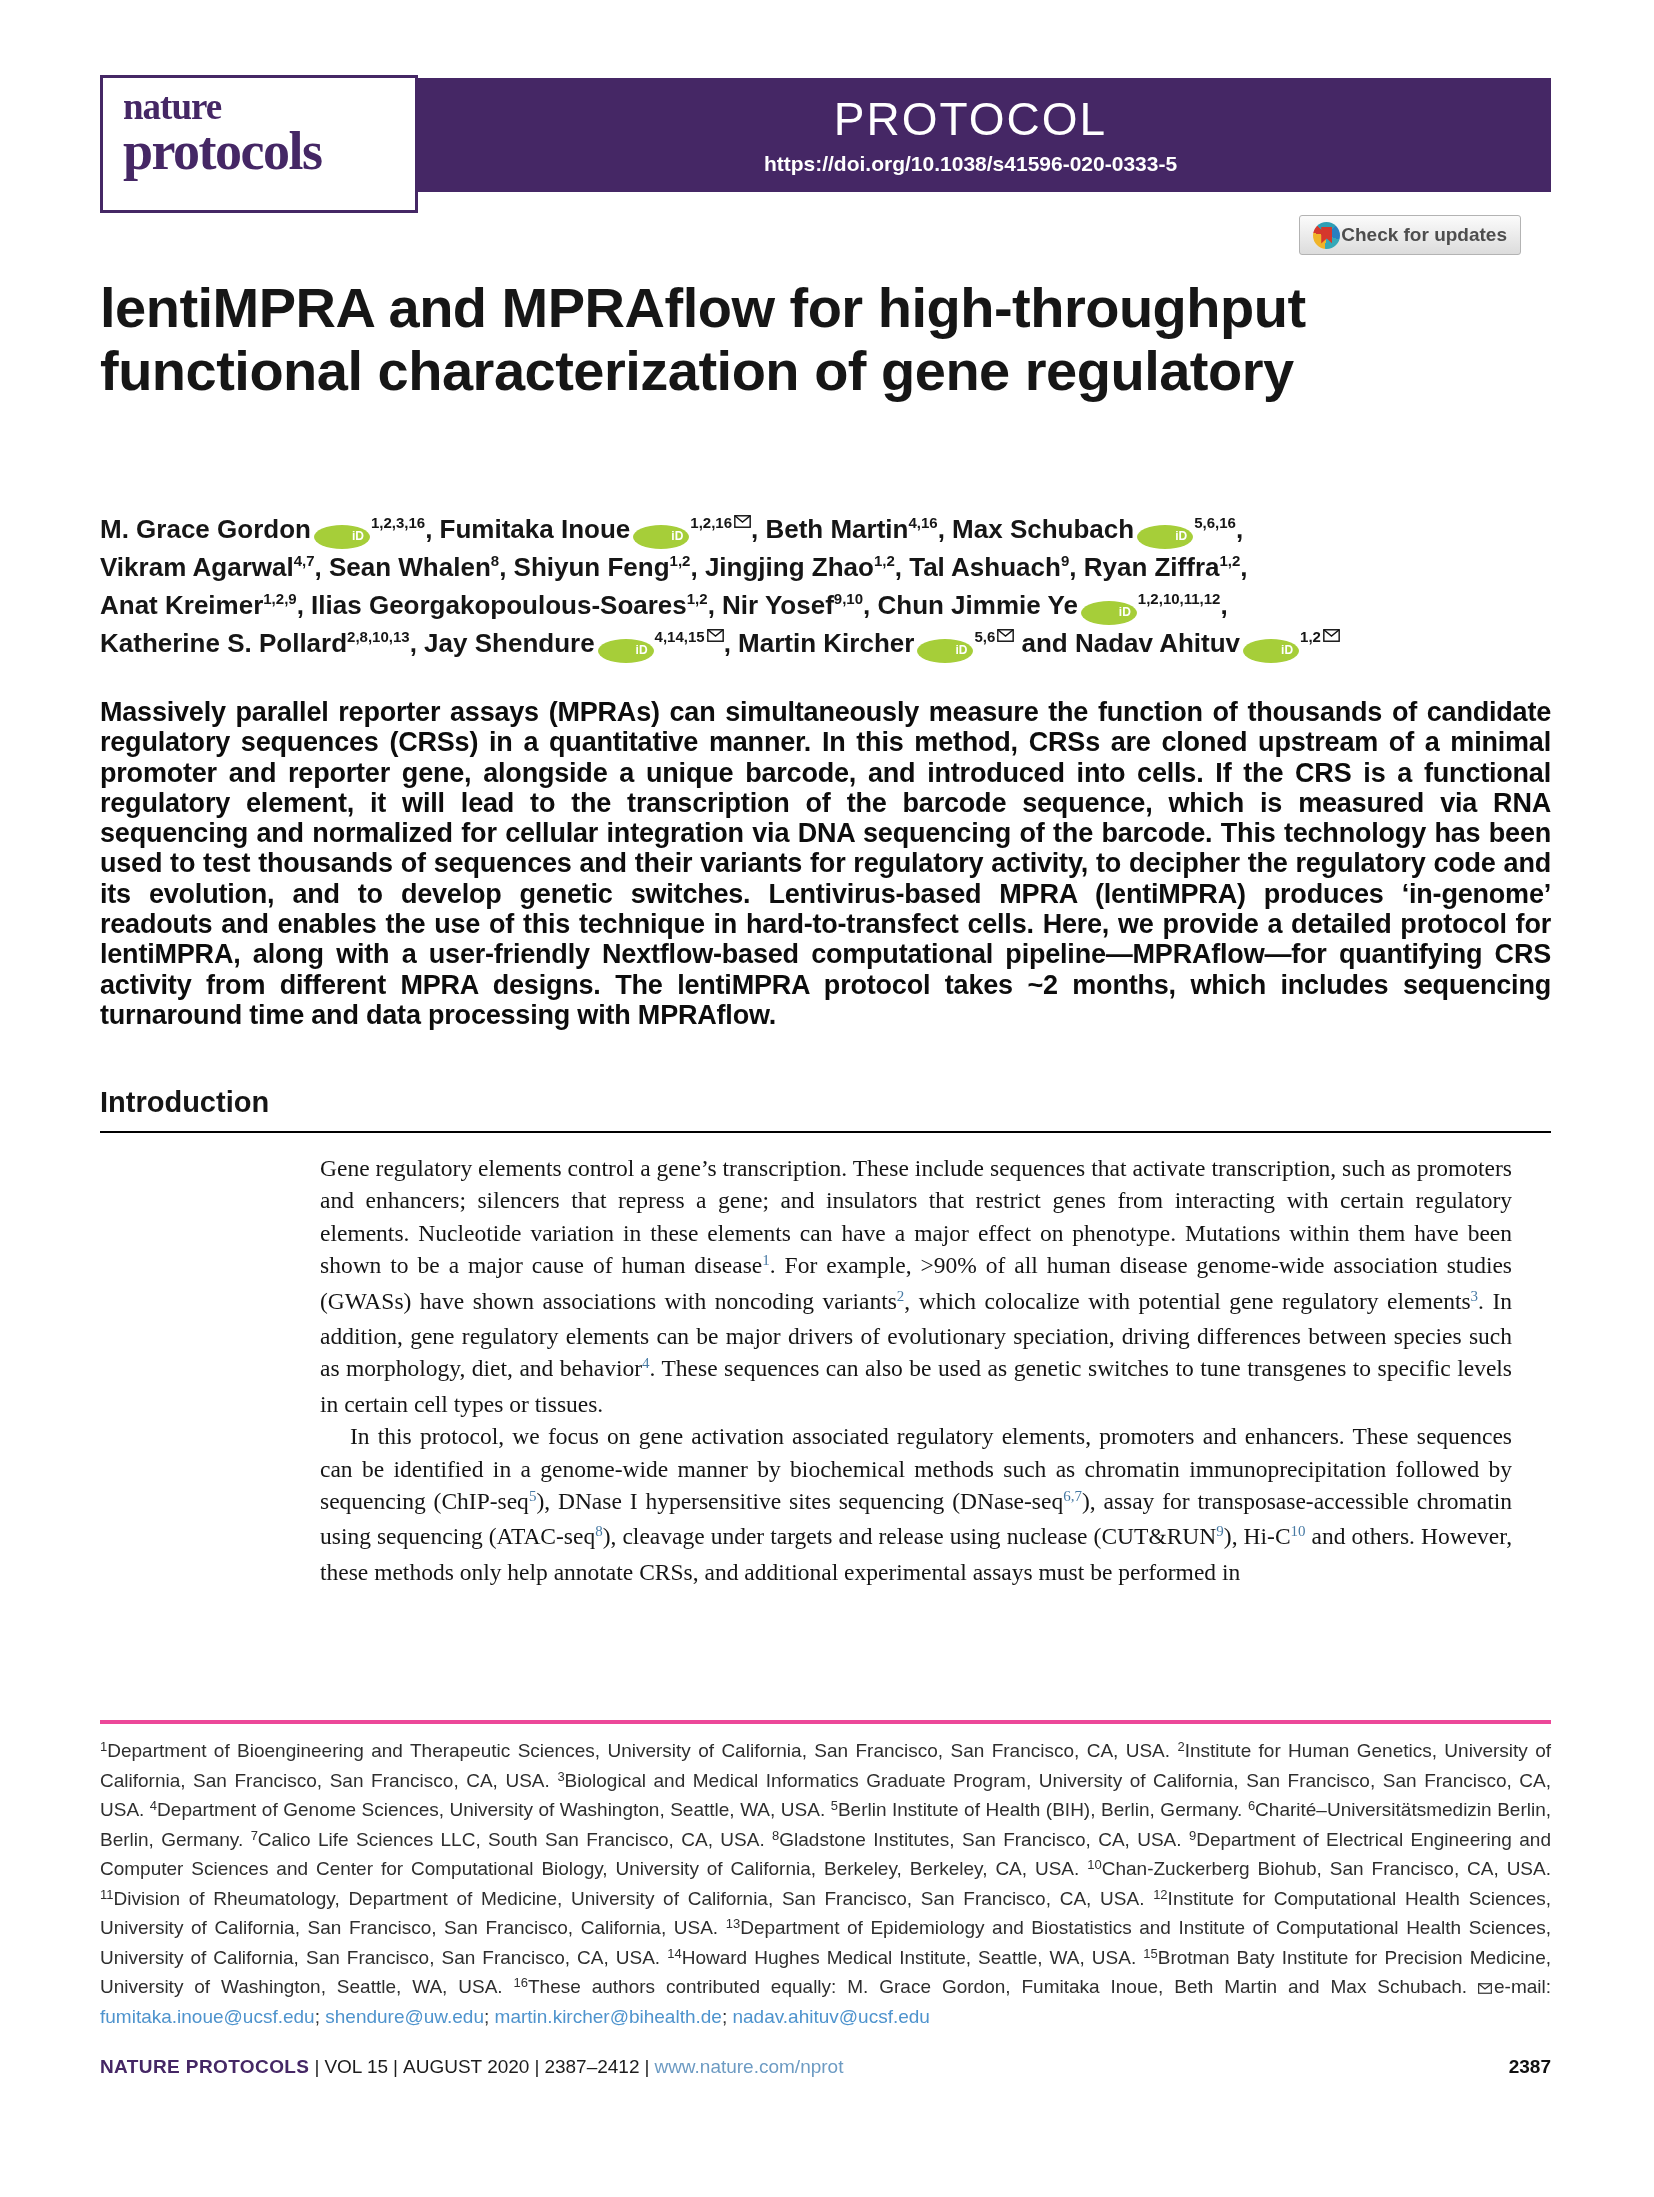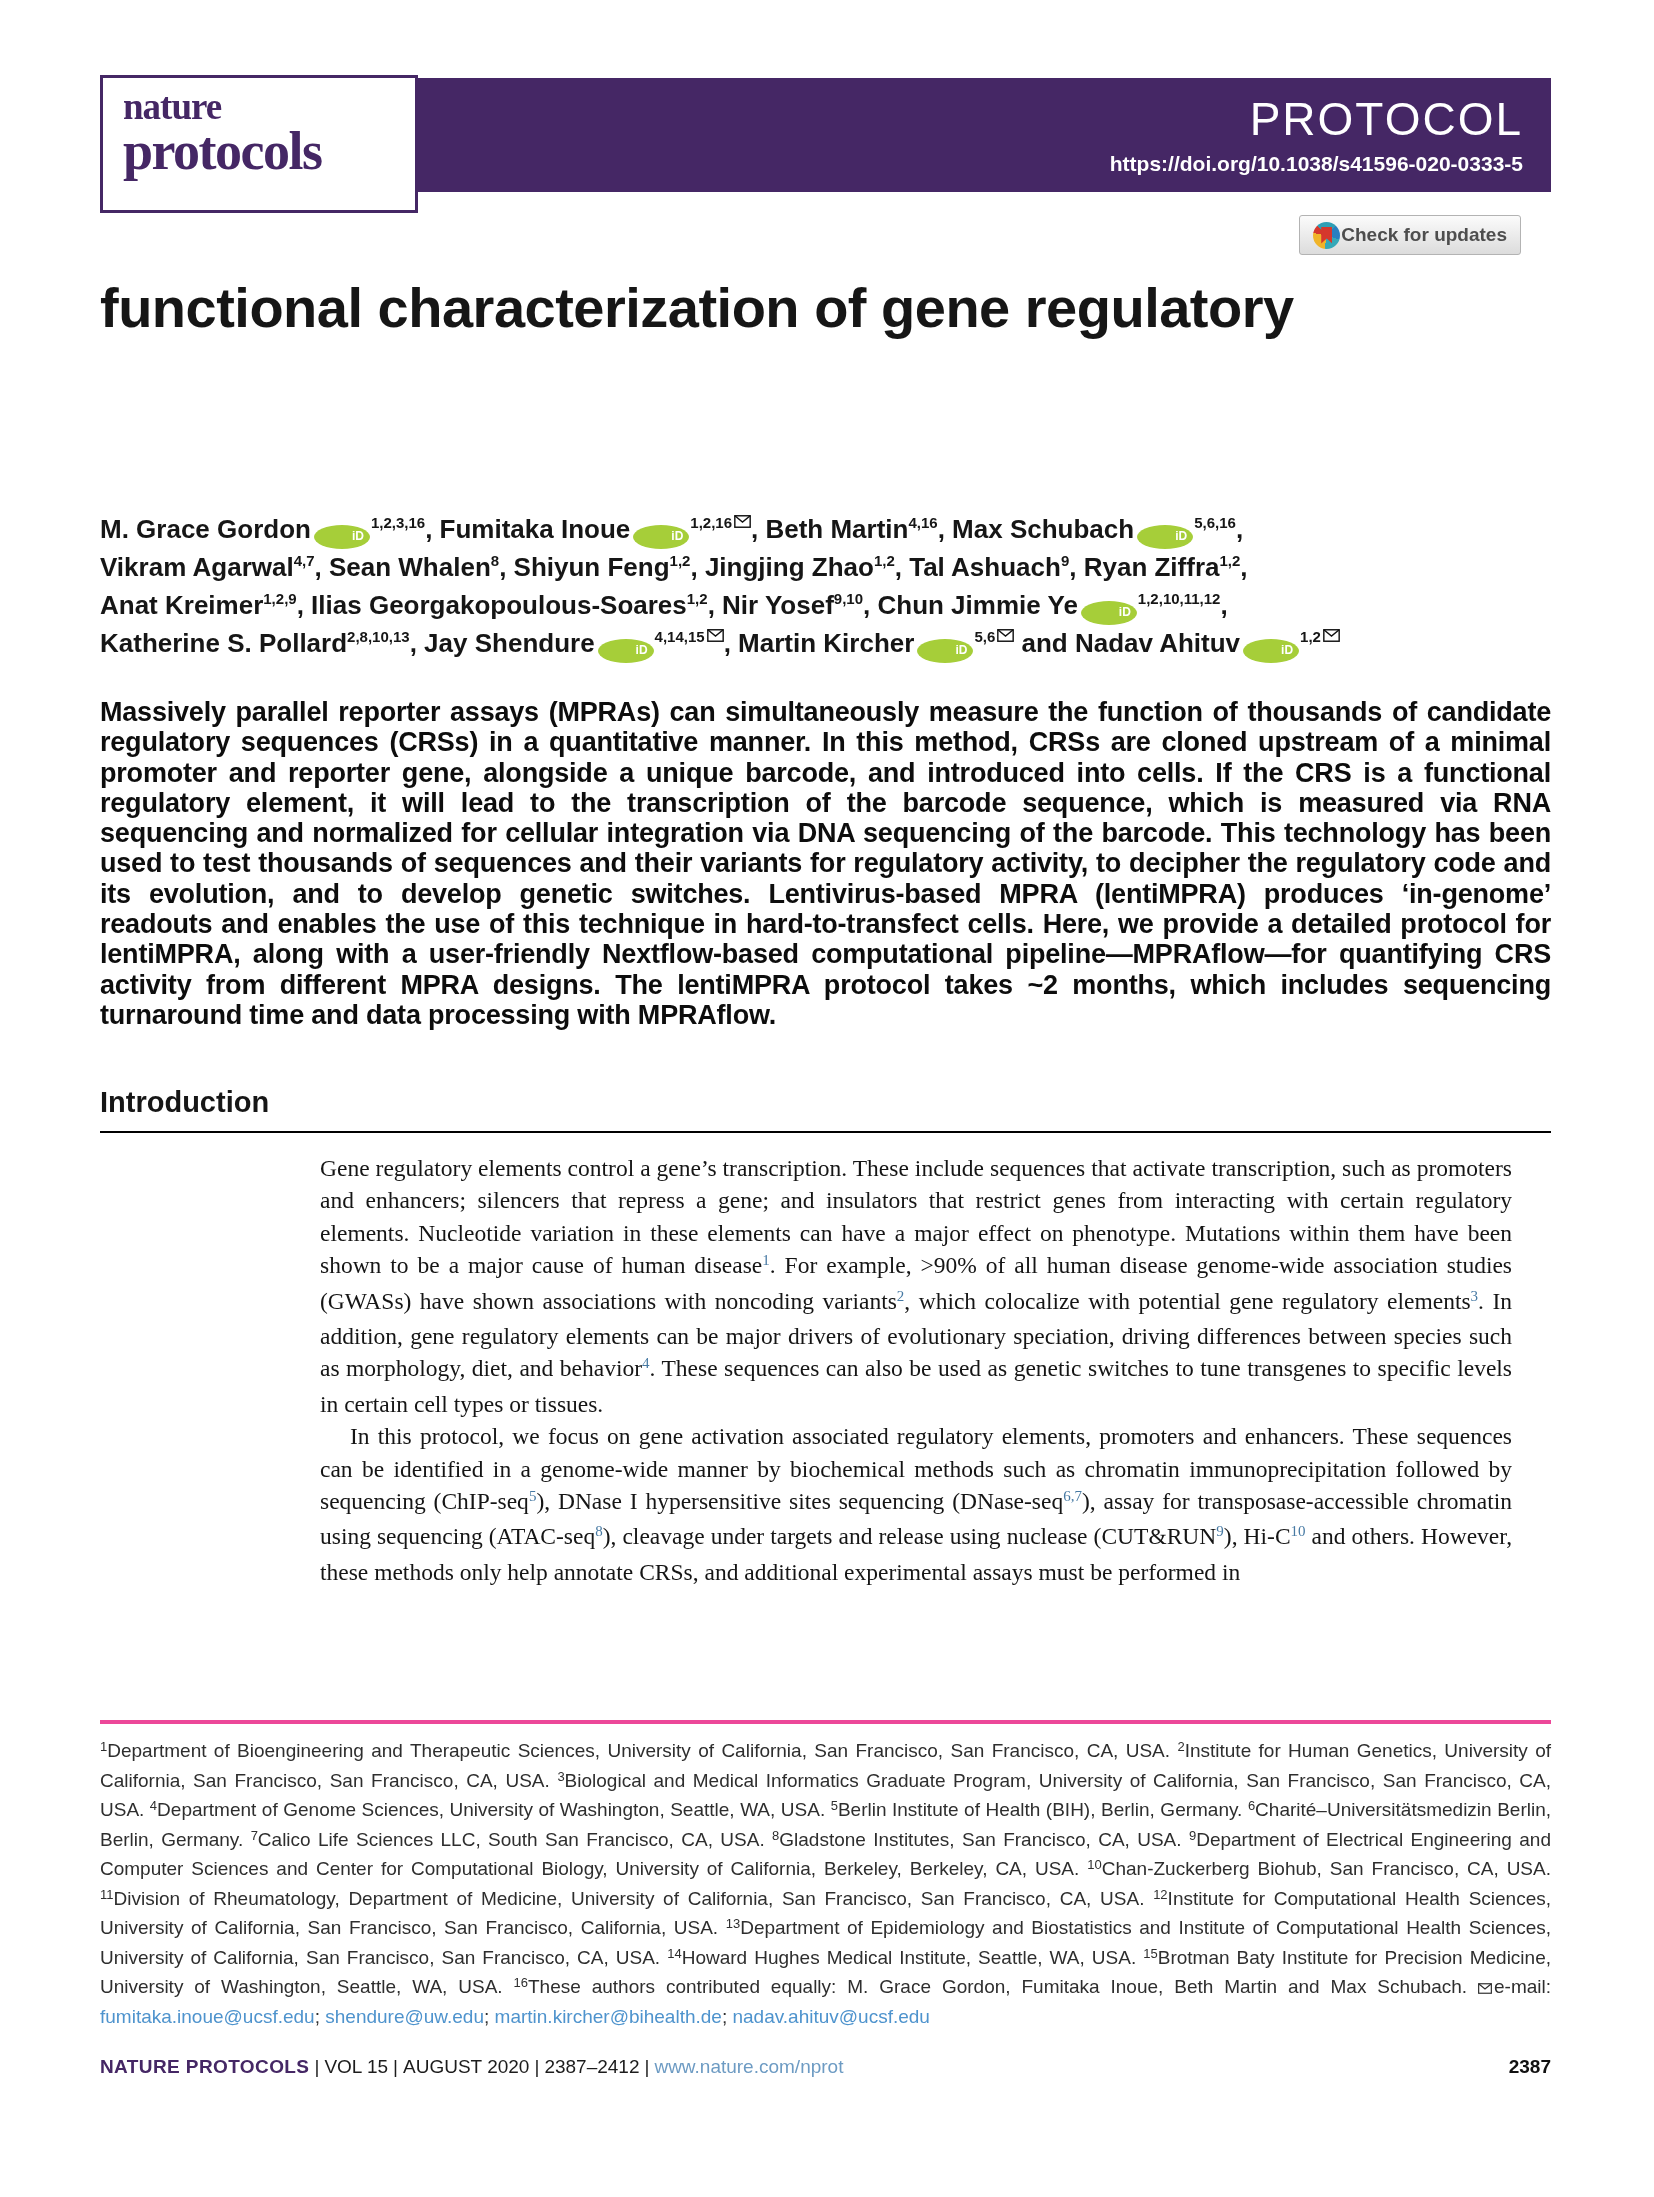--- a/index.html
+++ b/index.html
@@ -8,21 +8,21 @@
   .page{position:absolute;inset:0;background:#fff;}
 
   
   .masthead{position:absolute;left:100px;top:78px;width:1451px;height:114px;display:flex;}
   .logo-box{width:318px;height:138px;margin-top:-3px;background:#fff;
             border:3px solid #452765;box-sizing:border-box;padding:10px 0 0 20px;z-index:2;}
   .logo-nature{font-family:"Liberation Serif",serif;font-weight:700;color:#452765;
                font-size:37px;line-height:1.0;letter-spacing:-1px;}
   .logo-protocols{font-family:"Liberation Serif",serif;font-weight:700;color:#452765;
                   font-size:54px;line-height:0.98;letter-spacing:-1.5px;}
-  .banner{flex:1;background:#452765;text-align:right;padding:16px 28px 0 0;box-sizing:border-box;}
+  .banner{flex:1;background:#452765;text-align:center;padding:16px 28px 0 0;box-sizing:border-box;}
   .article-type{color:#fff;font-size:46px;line-height:50px;font-weight:400;letter-spacing:2px;}
   .doi{color:#fff;font-size:21px;font-weight:700;margin-top:8px;display:block;text-decoration:none;}
 
   
   .badge-row{position:absolute;left:100px;top:215px;width:1451px;text-align:right;
              padding-right:30px;box-sizing:border-box;}
   .check-badge{display:inline-flex;align-items:center;gap:1px;height:38px;padding:0 13px;
                background:linear-gradient(#fbfbfb,#dcdcdc);border:1px solid #b3b3b3;
                border-radius:3px;text-decoration:none;cursor:pointer;}
   .crossmark{width:27px;height:27px;border-radius:50%;position:relative;display:inline-block;
@@ -98,20 +98,21 @@
   </header>
 
   <div class="badge-row">
     <a class="check-badge">
       <span class="crossmark"></span>
       <span class="badge-label">Check for updates</span>
     </a>
   </div>
 
   <h1 class="title">
+    <span>lentiMPRA and MPRAflow for high-throughput</span>
     <span>functional characterization of gene regulatory</span>
   </h1>
 
   <div class="authors" id="authors">
       <div class="author-line"><span>M. Grace Gordon</span><span class="orcid">iD</span><span class="a-sup">1,2,3,16</span><span>, Fumitaka Inoue</span><span class="orcid">iD</span><span class="a-sup">1,2,16</span><span class="a-sup mail"><svg class="mail-svg" viewBox="0 0 13 10">
             <rect x="0.6" y="0.6" width="11.8" height="8.8" fill="none" stroke="currentColor" stroke-width="1.1"></rect>
             <path d="M0.6,0.6 L6.5,5.4 L12.4,0.6" fill="none" stroke="currentColor" stroke-width="1.1"></path>
           </svg></span><span>, Beth Martin</span><span class="a-sup">4,16</span><span>, Max Schubach</span><span class="orcid">iD</span><span class="a-sup">5,6,16</span><span>,</span></div>
       <div class="author-line"><span>Vikram Agarwal</span><span class="a-sup">4,7</span><span>, Sean Whalen</span><span class="a-sup">8</span><span>, Shiyun Feng</span><span class="a-sup">1,2</span><span>, Jingjing Zhao</span><span class="a-sup">1,2</span><span>, Tal Ashuach</span><span class="a-sup">9</span><span>, Ryan Ziffra</span><span class="a-sup">1,2</span><span>,</span></div>
       <div class="author-line"><span>Anat Kreimer</span><span class="a-sup">1,2,9</span><span>, Ilias Georgakopoulous-Soares</span><span class="a-sup">1,2</span><span>, Nir Yosef</span><span class="a-sup">9,10</span><span>, Chun Jimmie Ye</span><span class="orcid">iD</span><span class="a-sup">1,2,10,11,12</span><span>,</span></div>

